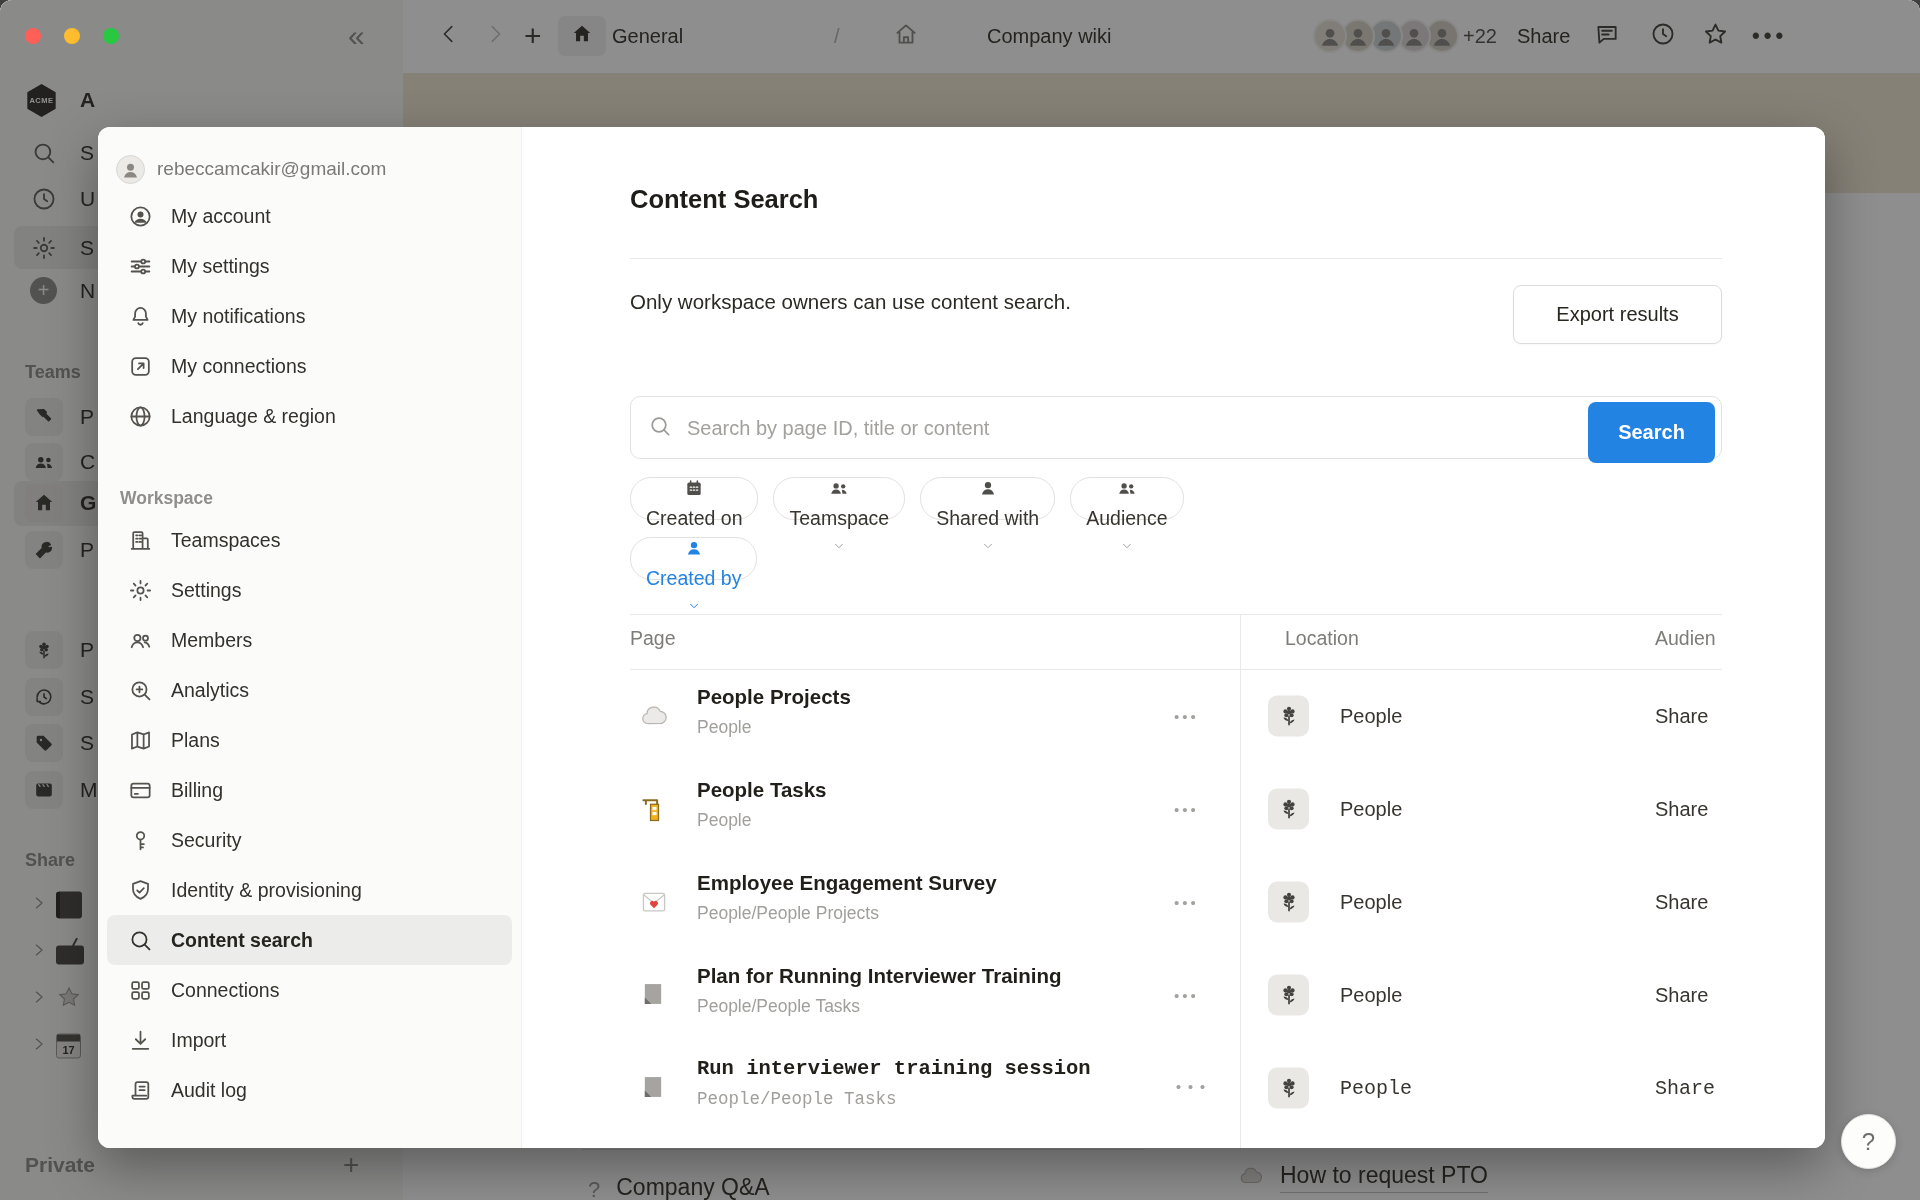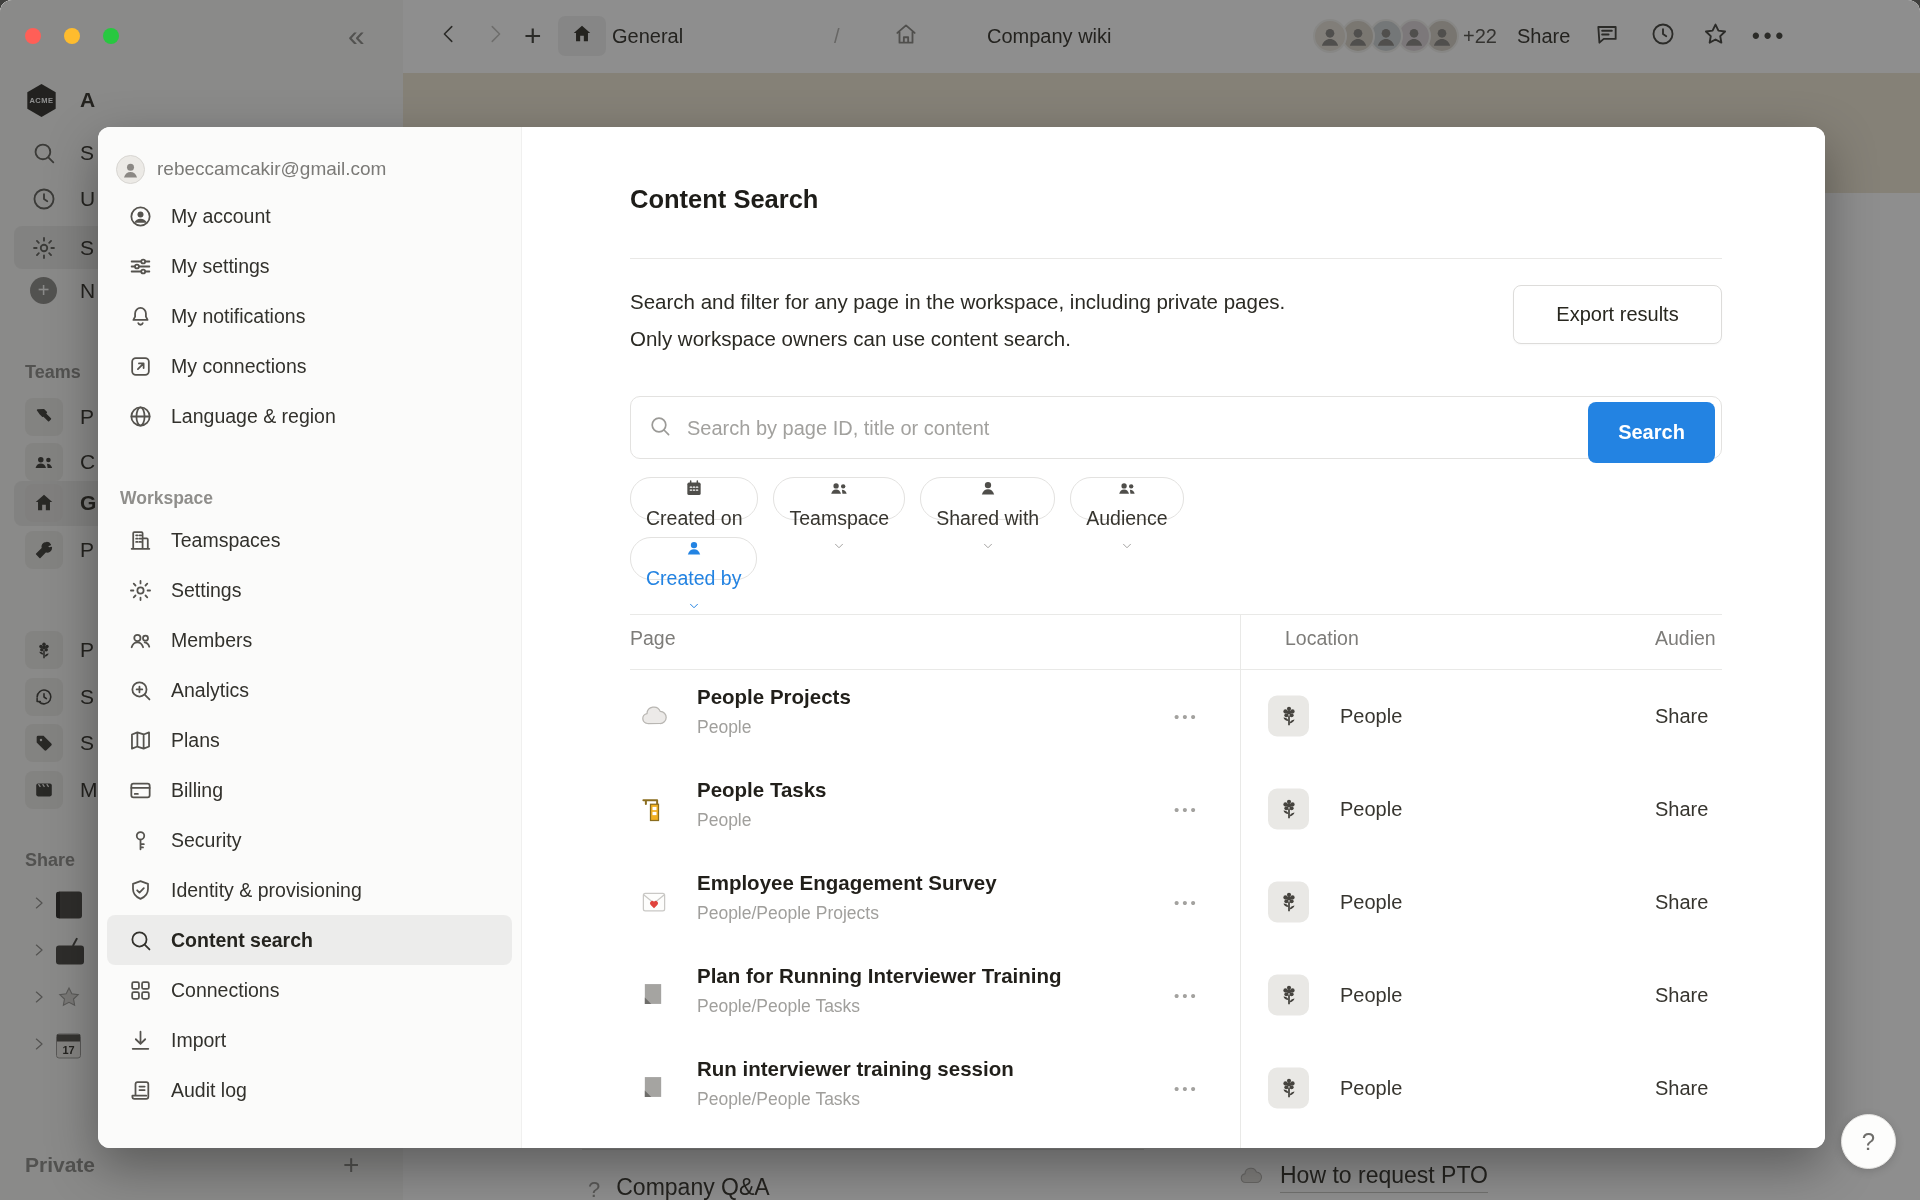--- a/index.html
+++ b/index.html
@@ -492,21 +492,20 @@
           </span>
         <span>Audit log</span>
       </div>
     </div>
 
     <div id="mcontent">
       <div class="title">Content Search</div>
       <div class="hr" style="top:131px;"></div>
 
       <div class="desc">
-        <div>Search and filter for any page in the workspace, including private pages.</div>
         <div>Only workspace owners can use content search.</div>
       </div>
       <div class="btn-export">Export results</div>
 
       <div class="searchwrap">
         <span class="mag"><svg class="st" width="24" height="24" viewBox="0 0 24 24">
               <circle cx="11" cy="11" r="6.8"></circle>
               <path d="M16 16l4.6 4.6"></path>
             </svg></span>
         <input type="text" placeholder="Search by page ID, title or content" style="">
@@ -692,21 +691,21 @@
               <circle cx="14.4" cy="11.8" r="1.9"></circle>
               <circle cx="12" cy="9" r="2.1"></circle>
               <rect x="11.2" y="12.5" width="1.6" height="8.5"></rect>
               <path d="M11.6 17c-2.7-.1-4.1-1.3-4.7-3.2 2.7.1 4.1 1.3 4.7 3.2zM12.4 19.4c2.7-.4 4.1-1.7 4.7-3.6-2.7.2-4.1 1.6-4.7 3.6z"></path>
             </svg>
           </span>
         <span class="rloc">People</span>
         <span class="raud">Share</span>
       </div>
 
-      <div class="trow" style="top:914px;">
+      <div class="trow" style="top:914px;font-family:Liberation Mono, monospace;">
         <span class="remoji"><svg width="28" height="28" viewBox="0 0 24 24">
               <path fill="#a5a4a1" d="M5 3.5h14v17H5z"></path>
               <path fill="#6e6d6a" d="M5 20.5v-5.5l5.5 5.5z"></path>
             </svg></span>
         <span class="rtitle">Run interviewer training session</span>
         <span class="rpath">People/People Tasks</span>
         <span class="rmenu">•••</span>
         <span class="locicon">
             <svg viewBox="0 0 24 24" fill="currentColor">
               <circle cx="12" cy="5.8" r="1.9"></circle>

